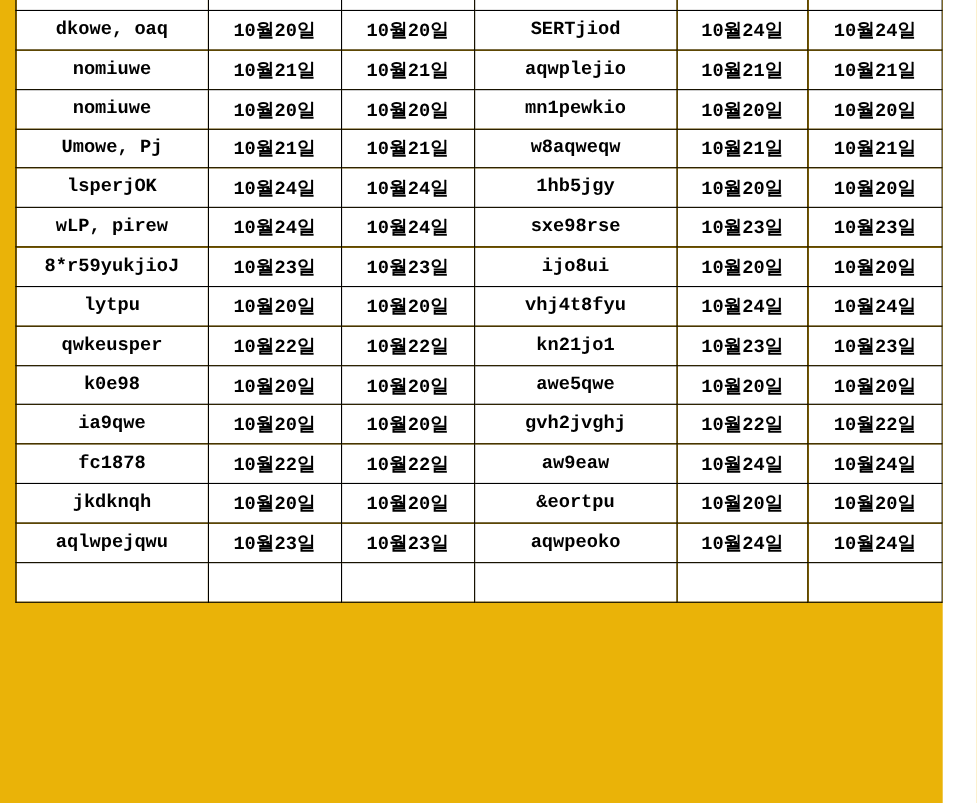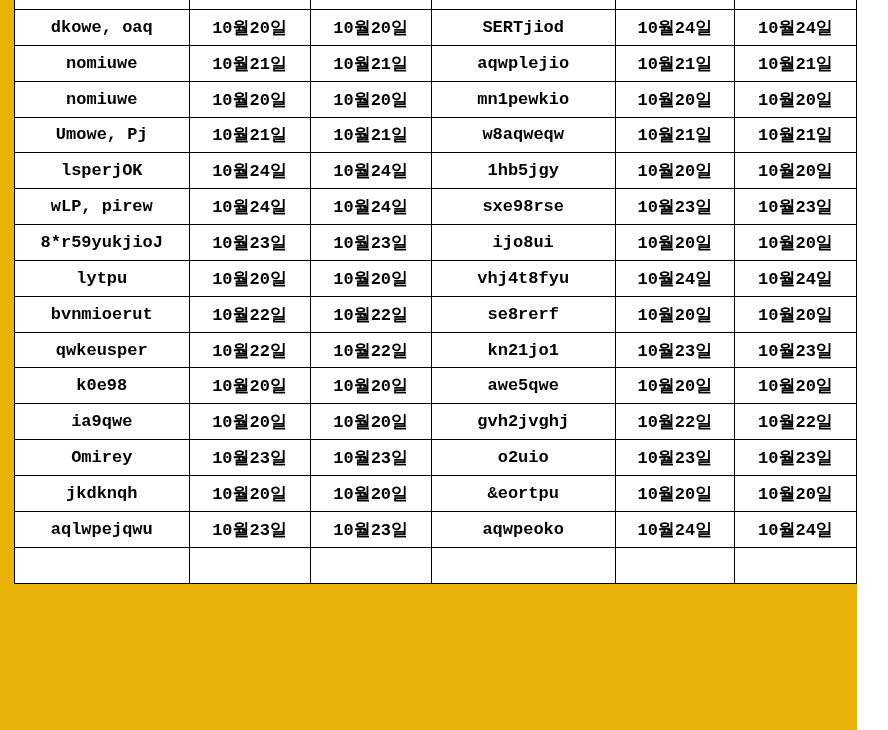--- a/index.html
+++ b/index.html
@@ -122,28 +122,20 @@
         </tr>
         <tr>
           <td>lytpu</td>
           <td>10월20일</td>
           <td>10월20일</td>
           <td>vhj4t8fyu</td>
           <td>10월24일</td>
           <td>10월24일</td>
         </tr>
         <tr>
-          <td>bvnmioerut</td>
-          <td>10월22일</td>
-          <td>10월22일</td>
-          <td>se8rerf</td>
-          <td>10월20일</td>
-          <td>10월20일</td>
-        </tr>
-        <tr>
           <td>qwkeusper</td>
           <td>10월22일</td>
           <td>10월22일</td>
           <td>kn21jo1</td>
           <td>10월23일</td>
           <td>10월23일</td>
         </tr>
         <tr>
           <td>k0e98</td>
           <td>10월20일</td>
@@ -154,26 +146,26 @@
         </tr>
         <tr>
           <td>ia9qwe</td>
           <td>10월20일</td>
           <td>10월20일</td>
           <td>gvh2jvghj</td>
           <td>10월22일</td>
           <td>10월22일</td>
         </tr>
         <tr>
-          <td>Omirey</td>
-          <td>10월23일</td>
-          <td>10월23일</td>
-          <td>o2uio</td>
-          <td>10월23일</td>
-          <td>10월23일</td>
+          <td>fc1878</td>
+          <td>10월22일</td>
+          <td>10월22일</td>
+          <td>aw9eaw</td>
+          <td>10월24일</td>
+          <td>10월24일</td>
         </tr>
         <tr>
           <td>jkdknqh</td>
           <td>10월20일</td>
           <td>10월20일</td>
           <td>&amp;eortpu</td>
           <td>10월20일</td>
           <td>10월20일</td>
         </tr>
         <tr>

